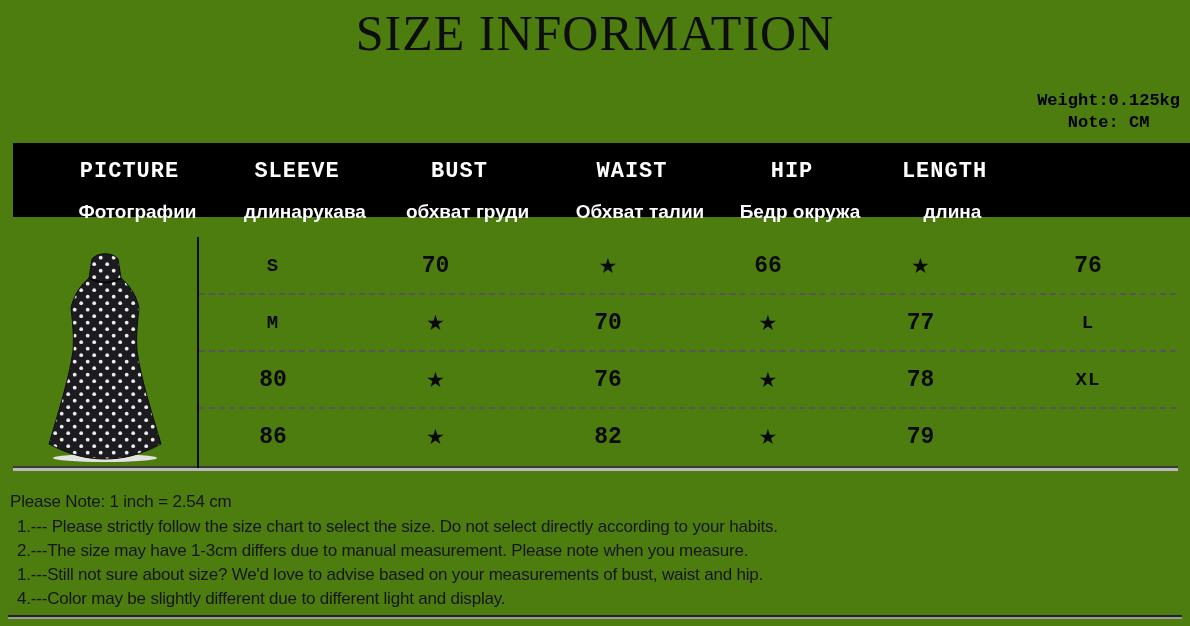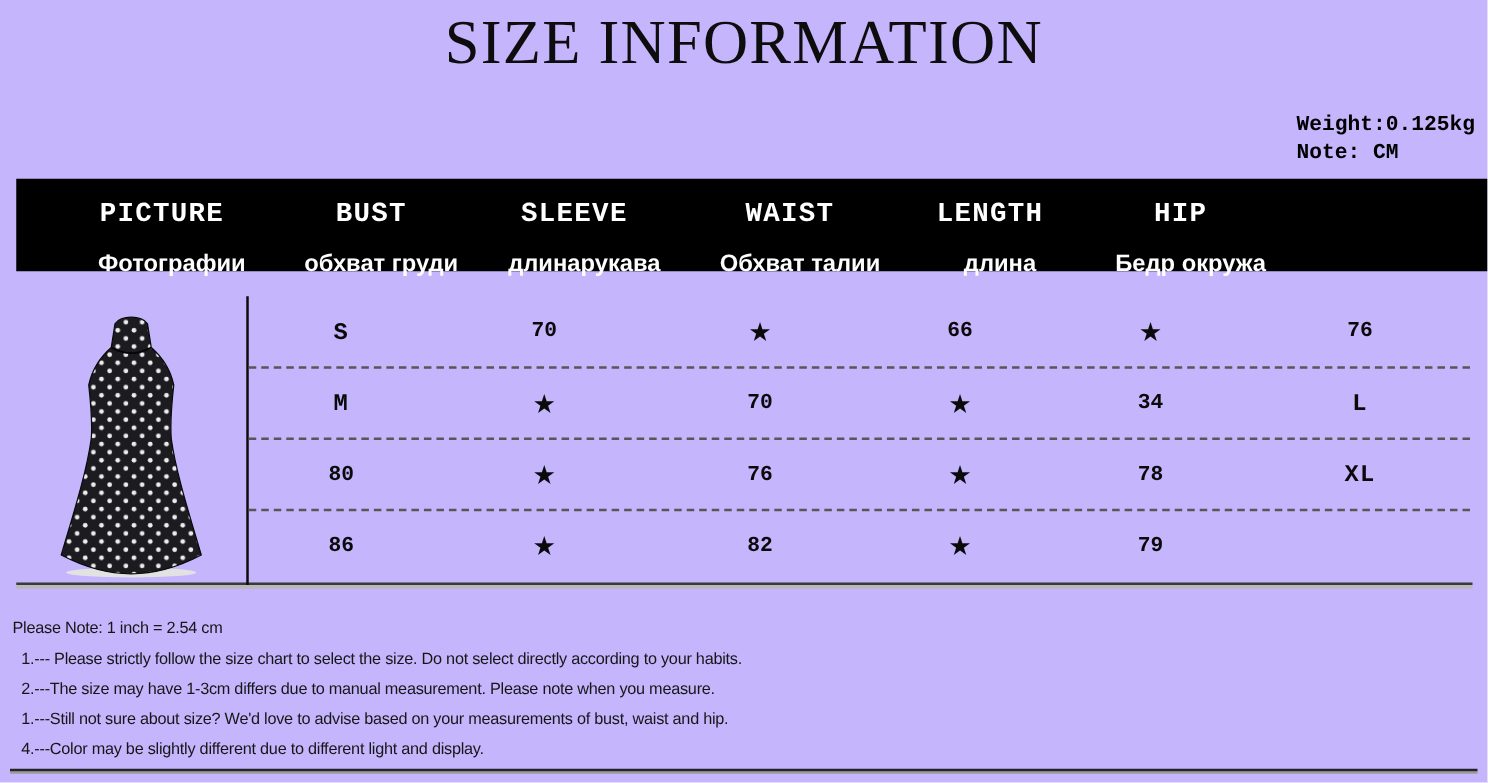--- a/index.html
+++ b/index.html
@@ -1,58 +1,58 @@
 <!DOCTYPE html>
 <html><head>
 <meta charset="utf-8">
 <style>
   html,body{margin:0;padding:0;background:#fff;}
-  #canvas{position:relative;width:1190px;height:626px;background:#c4b5fd;overflow:hidden;
+  #canvas{position:relative;width:1190px;height:626px;background:#4d7c0f;overflow:hidden;
           font-family:"Liberation Sans",sans-serif;color:#111;}
 
   
   .title{position:absolute;top:4px;left:0;width:100%;text-align:center;
          font-family:"Liberation Serif","DejaVu Serif",serif;font-size:50px;font-weight:400;
          letter-spacing:1px;color:#0d0d0d;}
 
   
-  .meta{position:absolute;top:90px;right:10px;text-align:left;
+  .meta{position:absolute;top:90px;right:10px;text-align:center;
         font-family:"Liberation Mono","DejaVu Sans Mono",monospace;font-weight:700;
         font-size:17px;line-height:22px;color:#000;}
 
   
   .hdr{position:absolute;left:13px;top:143px;width:1165px;height:74px;background:#000;
        display:grid;grid-template-columns:185px 150px 175px 170px 150px 155px 180px;padding-left:24px;}
   .hcell{display:flex;flex-direction:column;align-items:center;padding-top:14px;}
   .hen{font-family:"Liberation Mono","DejaVu Sans Mono",monospace;font-weight:700;
        font-size:22px;letter-spacing:1px;color:#fff;height:32px;line-height:30px;}
   .hru{font-family:"Liberation Sans",sans-serif;font-weight:700;font-size:19px;
        color:#fdfdfd;margin-top:12px;white-space:nowrap;margin-left:16px;}
 
   
   .tbody{position:absolute;left:13px;top:237px;width:1165px;height:229px;
          display:grid;grid-template-columns:185px 150px 175px 170px 150px 155px 180px;
          grid-template-rows:repeat(4,1fr);
          border-bottom:2px solid #3a3a3a;box-shadow:0 3px 0 #b9b9b9;}
   .pic-cell{grid-column:1;grid-row:1/5;position:relative;}
   .cell{display:flex;align-items:center;justify-content:center;
         font-family:"Liberation Mono","DejaVu Sans Mono",monospace;font-weight:700;
-        font-size:17px;color:#0a0a0a;}
+        font-size:23px;color:#0a0a0a;}
   .cell.size{font-size:19px;letter-spacing:1px;}
   .cell.star{font-family:"DejaVu Sans",sans-serif;font-size:21px;font-weight:400;}
   .vline{position:absolute;left:184px;top:0;width:2px;height:231px;background:#0c0c0c;}
   .dash{position:absolute;left:186px;right:2px;height:0;border-top:2px dashed #575757;}
   .d1{top:56px;} .d2{top:113px;} .d3{top:170px;}
 
   
   .dress-wrap{position:absolute;left:26px;top:11px;width:132px;height:216px;}
 
   
   .notes{position:absolute;left:10px;top:490px;width:1170px;
-         font-size:13px;line-height:24px;color:#161616;letter-spacing:-0.2px;}
+         font-size:17px;line-height:24px;color:#161616;letter-spacing:-0.2px;}
   .notes .heading{margin-bottom:1px;}
   .notes .item{padding-left:7px;white-space:nowrap;}
 
   
   .bottom-rule{position:absolute;left:8px;top:615px;width:1174px;height:2px;
                background:#242424;box-shadow:0 2px 0 #9a9a9a;}
 </style>
 </head>
 <body>
 
@@ -64,38 +64,38 @@
     <div>Weight:0.125kg</div>
     <div>Note: CM</div>
   </div>
 
   <div class="hdr">
     <div class="hcell">
       <div class="hen">PICTURE</div>
       <div class="hru">Фотографии</div>
     </div>
     <div class="hcell">
+      <div class="hen">SLEEVE</div>
+      <div class="hru">длинарукава</div>
+    </div>
+    <div class="hcell">
       <div class="hen">BUST</div>
       <div class="hru">обхват груди</div>
-    </div>
-    <div class="hcell">
-      <div class="hen">SLEEVE</div>
-      <div class="hru">длинарукава</div>
     </div>
     <div class="hcell">
       <div class="hen">WAIST</div>
       <div class="hru">Обхват талии</div>
     </div>
     <div class="hcell">
+      <div class="hen">HIP</div>
+      <div class="hru">Бедр окружа</div>
+    </div>
+    <div class="hcell">
       <div class="hen">LENGTH</div>
       <div class="hru">длина</div>
-    </div>
-    <div class="hcell">
-      <div class="hen">HIP</div>
-      <div class="hru">Бедр окружа</div>
     </div>
   </div>
 
   <div class="tbody">
 
     <div class="pic-cell">
       <div class="dress-wrap">
         <svg width="132" height="216" viewBox="0 0 132 216" xmlns="http://www.w3.org/2000/svg">
           <defs>
             <pattern id="p-dots" width="13" height="13" patternUnits="userSpaceOnUse">
@@ -126,21 +126,21 @@
     <div class="cell">70</div>
     <div class="cell star">★</div>
     <div class="cell">66</div>
     <div class="cell star">★</div>
     <div class="cell">76</div>
 
     <div class="cell size">M</div>
     <div class="cell star">★</div>
     <div class="cell">70</div>
     <div class="cell star">★</div>
-    <div class="cell">34</div>
+    <div class="cell">77</div>
 
     <div class="cell size">L</div>
     <div class="cell">80</div>
     <div class="cell star">★</div>
     <div class="cell">76</div>
     <div class="cell star">★</div>
     <div class="cell">78</div>
 
     <div class="cell size">XL</div>
     <div class="cell">86</div>

